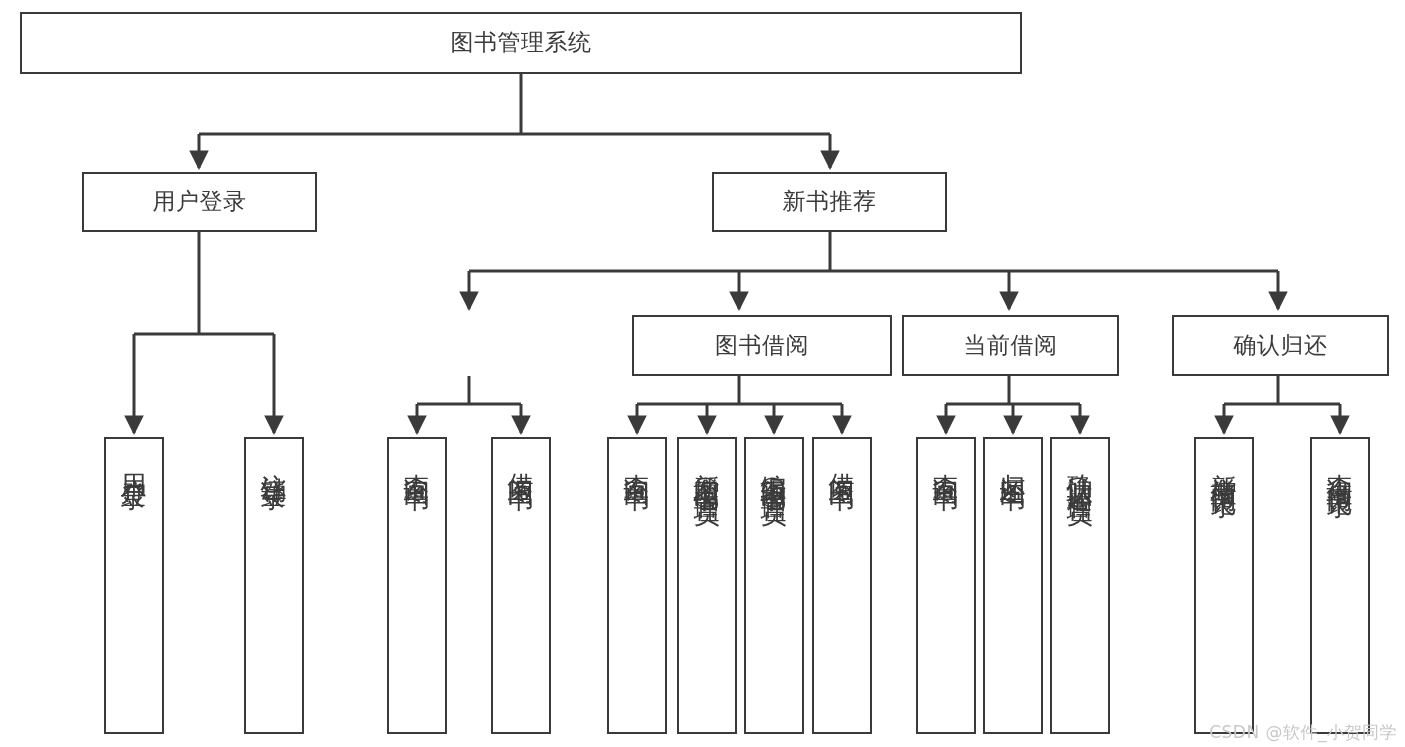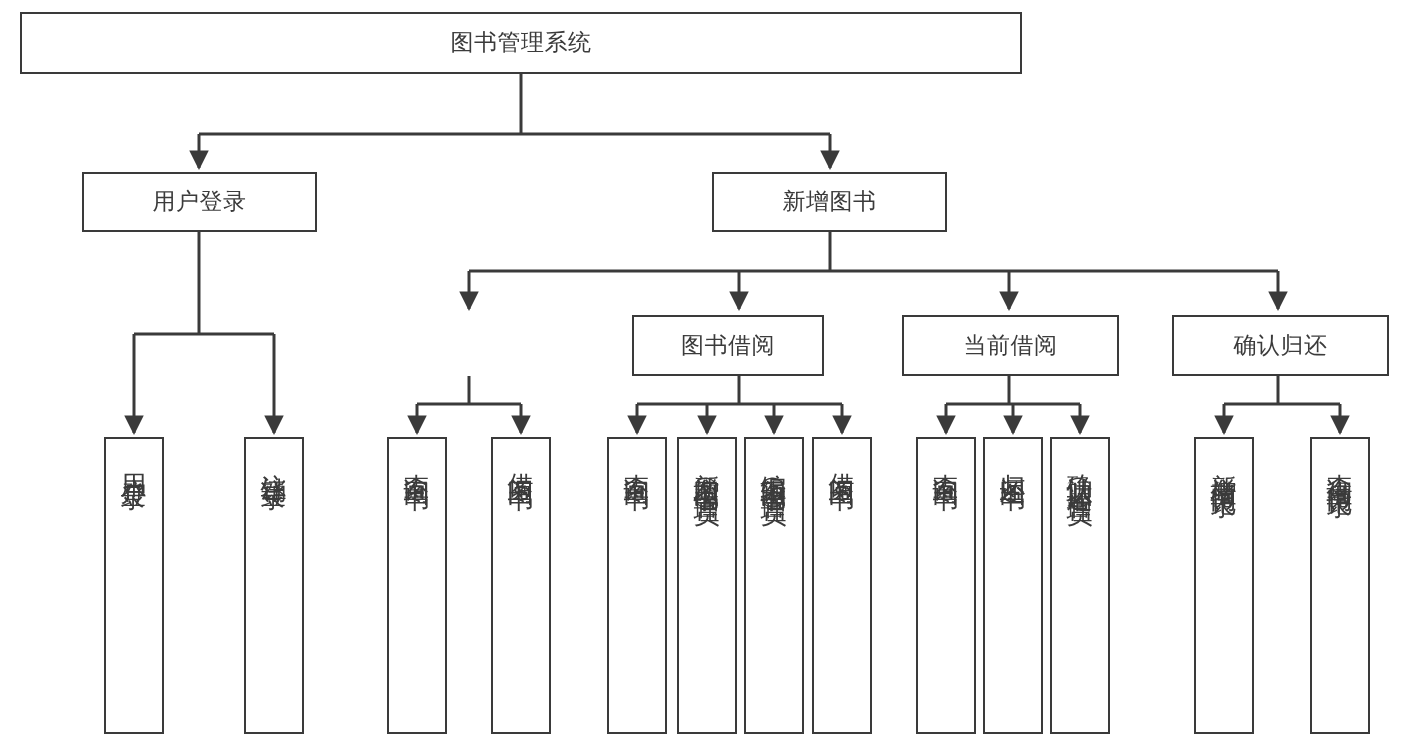--- a/index.html
+++ b/index.html
@@ -130,25 +130,25 @@
 
   <div class="node h" style="left:20px; top:12px; width:1002px; height:62px;">
     <span class="label">图书管理系统</span>
   </div>
 
   <div class="node h" style="left:82px; top:172px; width:235px; height:60px;">
     <span class="label">用户登录</span>
   </div>
 
   <div class="node h" style="left:712px; top:172px; width:235px; height:60px;">
-    <span class="label">新增图书</span>
-  </div>
-
-
-  <div class="node h" style="left:632px; top:315px; width:192px; height:61px;">
+    <span class="label">新书推荐</span>
+  </div>
+
+
+  <div class="node h" style="left:632px; top:315px; width:260px; height:61px;">
     <span class="label">图书借阅</span>
   </div>
 
   <div class="node h" style="left:902px; top:315px; width:217px; height:61px;">
     <span class="label">当前借阅</span>
   </div>
 
   <div class="node h" style="left:1172px; top:315px; width:217px; height:61px;">
     <span class="label">确认归还</span>
   </div>
@@ -198,14 +198,15 @@
   </div>
 
   <div class="node v" style="left:1194px; top:437px; width:60px; height:297px;">
     <span class="label">新增借阅记录</span>
   </div>
 
   <div class="node v" style="left:1310px; top:437px; width:60px; height:297px;">
     <span class="label">查询借阅记录</span>
   </div>
 
+  <div id="watermark">CSDN @软件_小贺同学</div>
 
 </div>
 
 </body></html>

